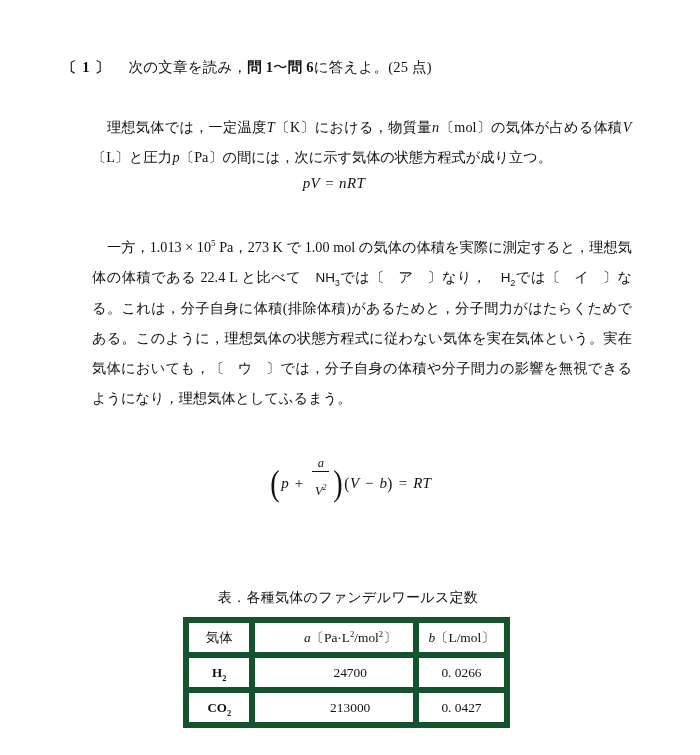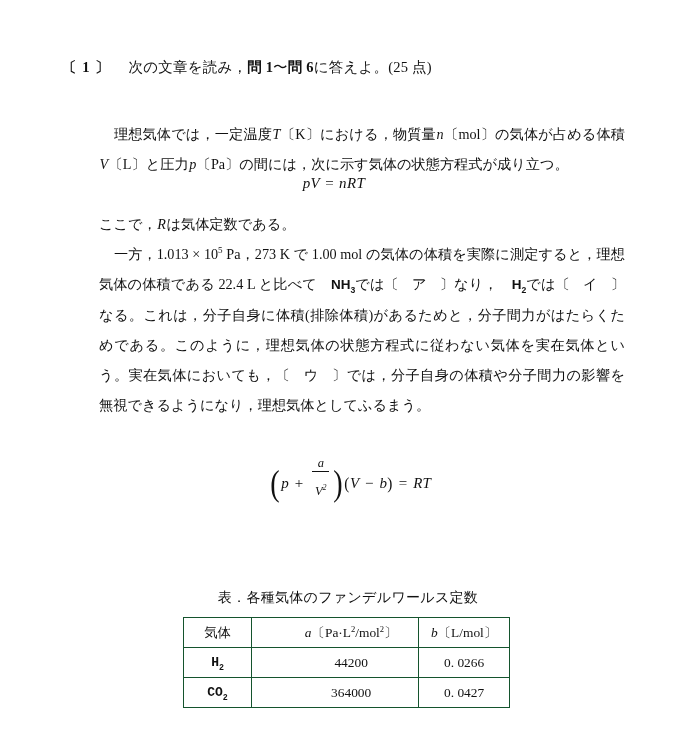--- a/index.html
+++ b/index.html
@@ -44,21 +44,21 @@
   
   .body-text {
     position: absolute;
     left: 92px;
     top: 96px;
     width: 540px;
     font-size: 14.2px;
     line-height: 30px;
   }
   .para {
-    margin: 7px;
+    margin: 0;
     text-align: justify;
     text-justify: inter-character;
   }
   .indent { text-indent: 1.05em; }
 
   
   .mv {
     font-family: "Liberation Serif", "DejaVu Serif", serif;
     font-style: italic;
     padding: 0 0.5px;
@@ -66,21 +66,21 @@
   sup, sub {
     font-size: 0.64em;
     line-height: 0;
   }
   sup { vertical-align: super; }
   sub { vertical-align: sub; }
 
   
   .chem {
     font-family: "Liberation Sans", "DejaVu Sans", sans-serif;
-    font-weight: 700;
+    font-weight: 400;
     font-size: 0.95em;
     padding-left: 14px;
   }
 
   
   .slot { white-space: nowrap; }
   .slot .sp { display: inline-block; width: 13px; }
 
   
   .eq-pv {
@@ -168,32 +168,32 @@
   }
   .vdw-table {
     position: absolute;
     left: 183px;
     top: 601px;
     width: 327px;
     border-collapse: collapse;
     font-size: 13.4px;
   }
   .vdw-table td {
-    border: 1px solid #14532d;
+    border: 6px solid #14532d;
     height: 29px;
     text-align: center;
     vertical-align: middle;
     padding: 0 4px;
   }
   .vdw-table td.c-gas   { width: 82px; }
   .vdw-table td.c-a     { width: 150px; padding-left: 36px; }
   .vdw-table td.c-b     { width: 95px; }
   .vdw-table .hdr td { font-size: 13.4px; }
   .vdw-table .gas-cell {
-    font-family: Liberation Mono, monospace;
+    font-family: Liberation Serif, serif;
     font-weight: 700;
     font-size: 13px;
   }
   .unit-it { font-style: italic; }
 </style>
 </head>
 <body>
 
 <div class="page">
 
@@ -204,25 +204,20 @@
   <div class="body-text" style="top:96px;">
     <p class="para indent">
       <span>理想気体では，一定温度</span><span class="mv">T</span><span>〔K〕</span><span>における，物質量</span><span class="mv">n</span><span>〔mol〕</span><span>の気体が占める体積</span><span class="mv">V</span><span>〔L〕</span><span>と圧力</span><span class="mv">p</span><span>〔Pa〕</span><span>の間には，次に示す気体の状態方程式が成り立つ。</span>
     </p>
   </div>
 
   <div class="eq-pv">
     <span>p</span><span>V</span><span class="op">=</span><span>n</span><span>R</span><span>T</span>
   </div>
 
-  <div class="body-text" style="top:186px;">
-    <p class="para">
-      <span>ここで，</span><span class="mv">R</span><span>は気体定数である。</span>
-    </p>
-  </div>
 
   <div class="body-text" style="top:216px;">
     <p class="para indent">
       <span>一方，1.013 × 10</span><sup>5</sup><span> Pa，273 K で 1.00 mol の気体の体積を実際に測定すると，理想気体の体積である 22.4 L と比べて</span><span class="chem"><span>NH</span><sub>3</sub></span><span>では</span><span class="slot">〔<span class="sp"></span><span>ア</span><span class="sp"></span>〕</span><span>なり，</span><span class="chem"><span>H</span><sub>2</sub></span><span>では</span><span class="slot">〔<span class="sp"></span><span>イ</span><span class="sp"></span>〕</span><span>なる。これは，分子自身に体積(排除体積)があるためと，分子間力がはたらくためである。このように，理想気体の状態方程式に従わない気体を実在気体という。実在気体においても，</span><span class="slot">〔<span class="sp"></span><span>ウ</span><span class="sp"></span>〕</span><span>では，分子自身の体積や分子間力の影響を無視できるようになり，理想気体としてふるまう。</span>
     </p>
   </div>
 
 
   <div class="eq-vdw">
     <span class="eq-row">
@@ -252,26 +247,26 @@
   <table class="vdw-table">
     <tbody>
       <tr class="hdr">
         <td class="c-gas">気体</td>
         <td class="c-a"><span class="unit-it">a</span><span>〔Pa·L</span><sup>2</sup><span>/mol</span><sup>2</sup><span>〕</span></td>
         <td class="c-b"><span class="unit-it">b</span><span>〔L/mol〕</span></td>
       </tr>
 
       <tr>
         <td class="c-gas gas-cell"><span>H</span><sub>2</sub></td>
-        <td class="c-a">44200</td>
+        <td class="c-a">24700</td>
         <td class="c-b">0. 0266</td>
       </tr>
 
 
       <tr>
         <td class="c-gas gas-cell"><span>CO</span><sub>2</sub></td>
-        <td class="c-a">364000</td>
+        <td class="c-a">213000</td>
         <td class="c-b">0. 0427</td>
       </tr>
     </tbody>
   </table>
 
 </div>
 
 </body></html>

